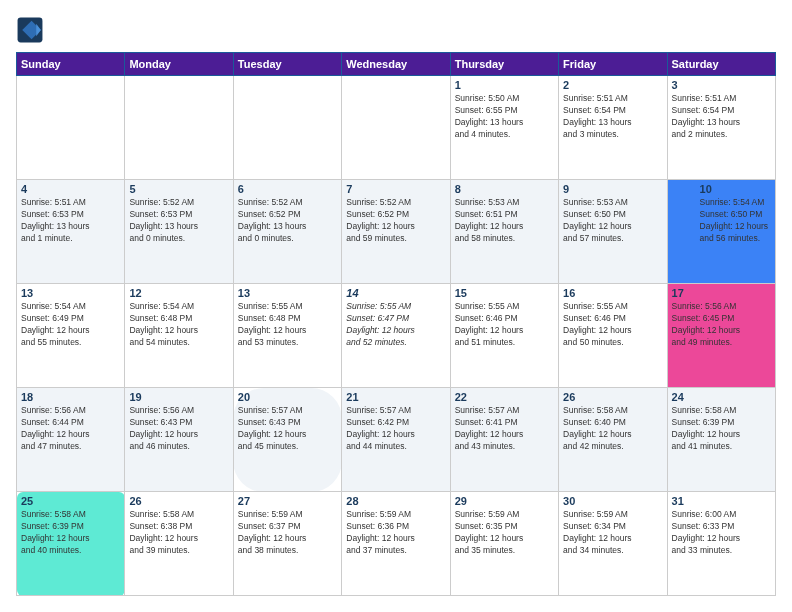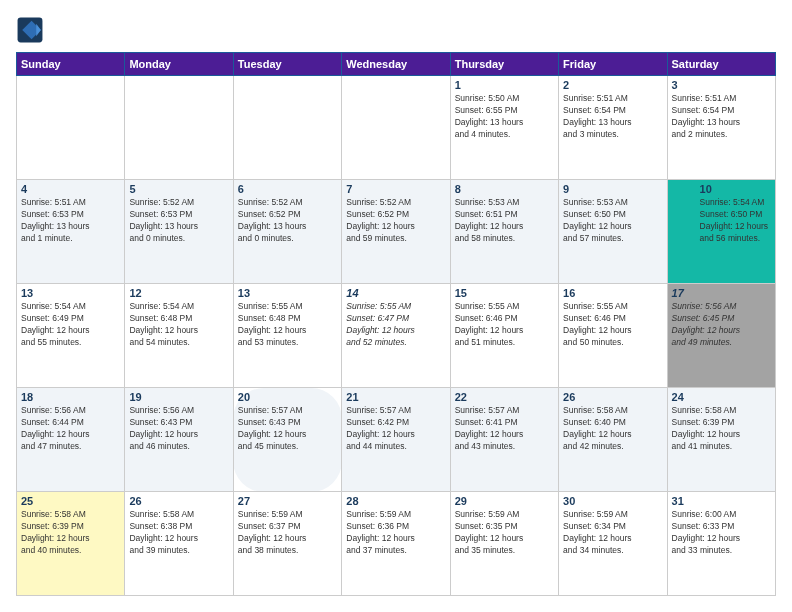--- a/index.html
+++ b/index.html
@@ -197,21 +197,21 @@
 Daylight: 12 hours
 and 58 minutes.</div>
           </td>
           <td style="background: rgb(240, 244, 248);">
             <span class="day-num">9</span>
             <div class="day-info" style="white-space: pre-line;">Sunrise: 5:53 AM
 Sunset: 6:50 PM
 Daylight: 12 hours
 and 57 minutes.</div>
           </td>
-          <td style="background: #14b8a6; padding-left: 32px;">
+          <td style="background: #3b82f6; padding-left: 32px;">
             <span class="day-num">10</span>
             <div class="day-info" style="white-space: pre-line;">Sunrise: 5:54 AM
 Sunset: 6:50 PM
 Daylight: 12 hours
 and 56 minutes.</div>
           </td>
         </tr>
         <tr>
           <td style="background: rgb(255, 255, 255);">
             <span class="day-num">13</span>
@@ -248,21 +248,21 @@
 Daylight: 12 hours
 and 51 minutes.</div>
           </td>
           <td style="background: rgb(255, 255, 255);">
             <span class="day-num">16</span>
             <div class="day-info" style="white-space: pre-line;">Sunrise: 5:55 AM
 Sunset: 6:46 PM
 Daylight: 12 hours
 and 50 minutes.</div>
           </td>
-          <td style="background: #a3a3a3; font-style: italic;">
+          <td style="background: #ec4899;">
             <span class="day-num">17</span>
             <div class="day-info" style="white-space: pre-line;">Sunrise: 5:56 AM
 Sunset: 6:45 PM
 Daylight: 12 hours
 and 49 minutes.</div>
           </td>
         </tr>
         <tr>
           <td style="background: rgb(240, 244, 248);">
             <span class="day-num">18</span>
@@ -308,21 +308,21 @@
           </td>
           <td style="background: rgb(240, 244, 248);">
             <span class="day-num">24</span>
             <div class="day-info" style="white-space: pre-line;">Sunrise: 5:58 AM
 Sunset: 6:39 PM
 Daylight: 12 hours
 and 41 minutes.</div>
           </td>
         </tr>
         <tr>
-          <td style="background: #fef9c3;">
+          <td style="background: #5eead4; border-radius: 6px;">
             <span class="day-num">25</span>
             <div class="day-info" style="white-space: pre-line;">Sunrise: 5:58 AM
 Sunset: 6:39 PM
 Daylight: 12 hours
 and 40 minutes.</div>
           </td>
           <td style="background: rgb(255, 255, 255);">
             <span class="day-num">26</span>
             <div class="day-info" style="white-space: pre-line;">Sunrise: 5:58 AM
 Sunset: 6:38 PM

